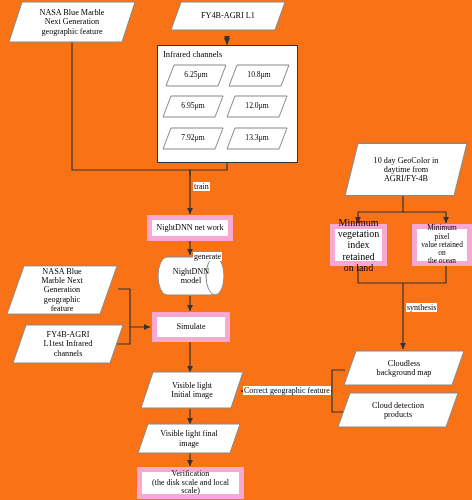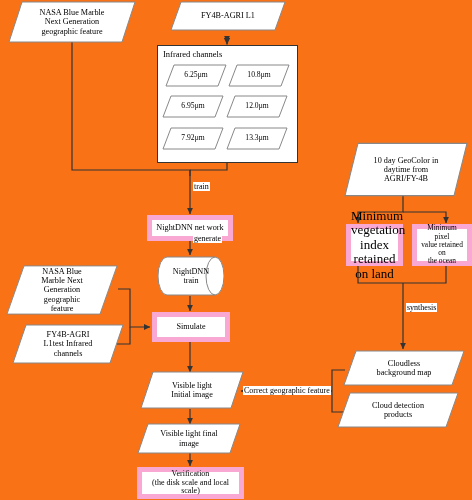--- a/index.html
+++ b/index.html
@@ -227,29 +227,29 @@
     </svg>
     <span class="lbl">13.3μm</span>
   </div>
 
   <div class="edge-label" style="left:193px; top:182px;">train</div>
 
   <div class="node rect" style="left:147px; top:215px; width:86px; height:26px; font-size:8.2px;">
     <span class="lbl">NightDNN net work</span>
   </div>
 
-  <div class="edge-label" style="left:193px; top:234px;">generate</div>
+  <div class="edge-label" style="left:193px; top:252px;">generate</div>
 
   <div class="cyl" style="left:158px; top:256px; width:66px; height:40px; font-size:8.2px;">
     <svg viewBox="0 0 66 40" preserveAspectRatio="none">
       <path d="M9,1 L57,1 A9,19 0 0 1 57,39 L9,39 A9,19 0 0 1 9,1 Z" fill="#ffffff" stroke="#888888" stroke-width="1"></path>
       <path d="M57,1 A9,19 0 0 0 57,39" fill="none" stroke="#888888" stroke-width="1"></path>
     </svg>
     <span class="lbl">NightDNN
-train</span>
+model</span>
   </div>
 
   <div class="node para" style="left:6px; top:265px; width:112px; height:50px; font-size:8.2px;">
     <svg viewBox="0 0 112 55" preserveAspectRatio="none">
       <polygon points="18,1 111,1 94,54 1,54" fill="#ffffff" stroke="#888888" stroke-width="1"></polygon>
     </svg>
     <span class="lbl">NASA Blue
 Marble Next
 Generation
 geographic
@@ -295,21 +295,21 @@
 
   <div class="node para" style="left:344px; top:142px; width:124px; height:55px; font-size:8.2px;">
     <svg viewBox="0 0 124 43" preserveAspectRatio="none">
       <polygon points="14,1 123,1 110,42 1,42" fill="#ffffff" stroke="#888888" stroke-width="1"></polygon>
     </svg>
     <span class="lbl">10 day GeoColor in
 daytime from
 AGRI/FY-4B</span>
   </div>
 
-  <div class="node rect" style="left:346px; top:224px; width:57px; height:42px; font-size:13px;">
+  <div class="node rect" style="left:330px; top:224px; width:57px; height:42px; font-size:10px;">
     <span class="lbl">Minimum
 vegetation index
 retained on land</span>
   </div>
 
   <div class="node rect" style="left:412px; top:224px; width:60px; height:42px; font-size:7.4px;">
     <span class="lbl">Minimum pixel
 value retained on
 the ocean</span>
   </div>

